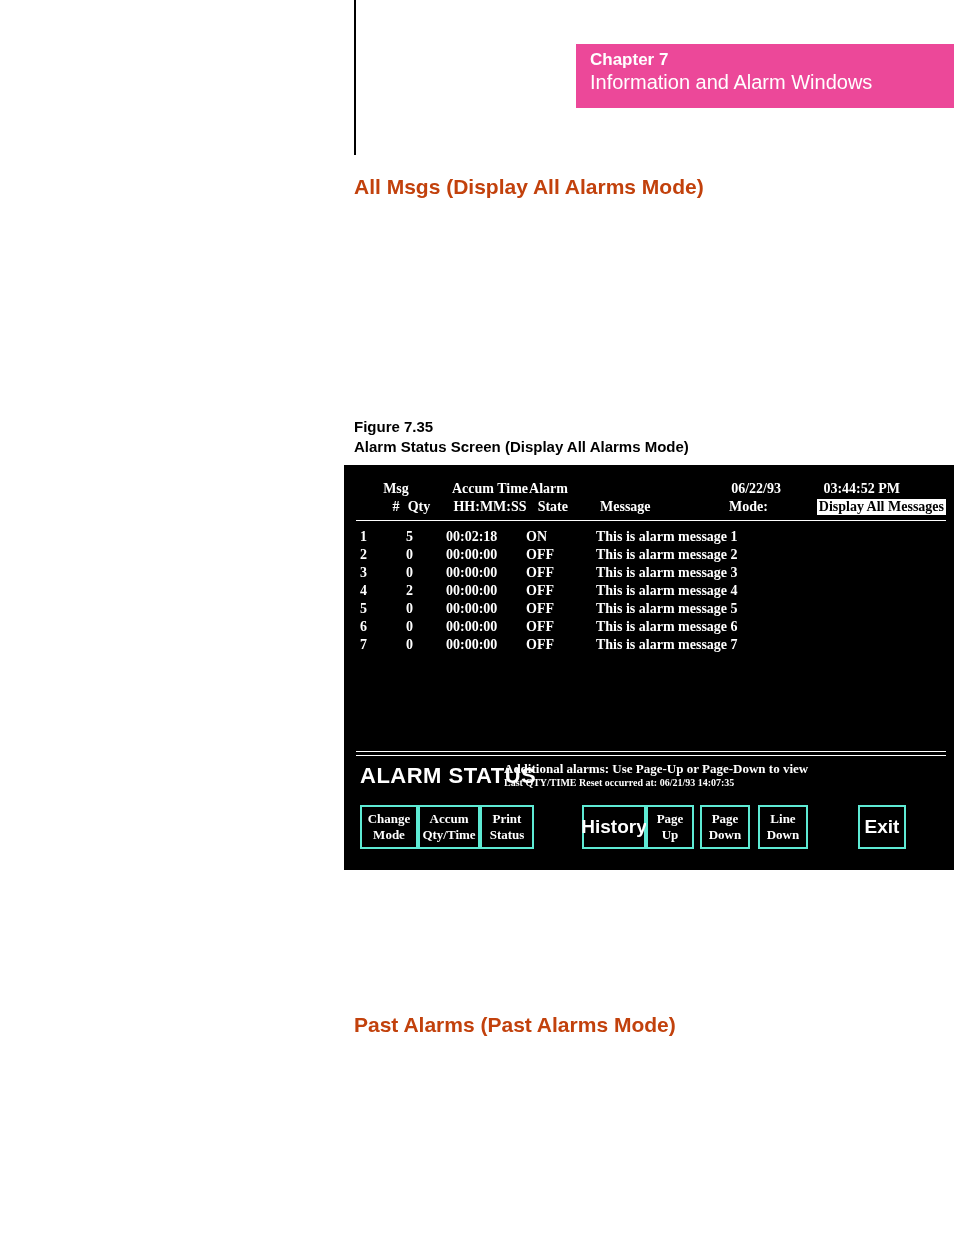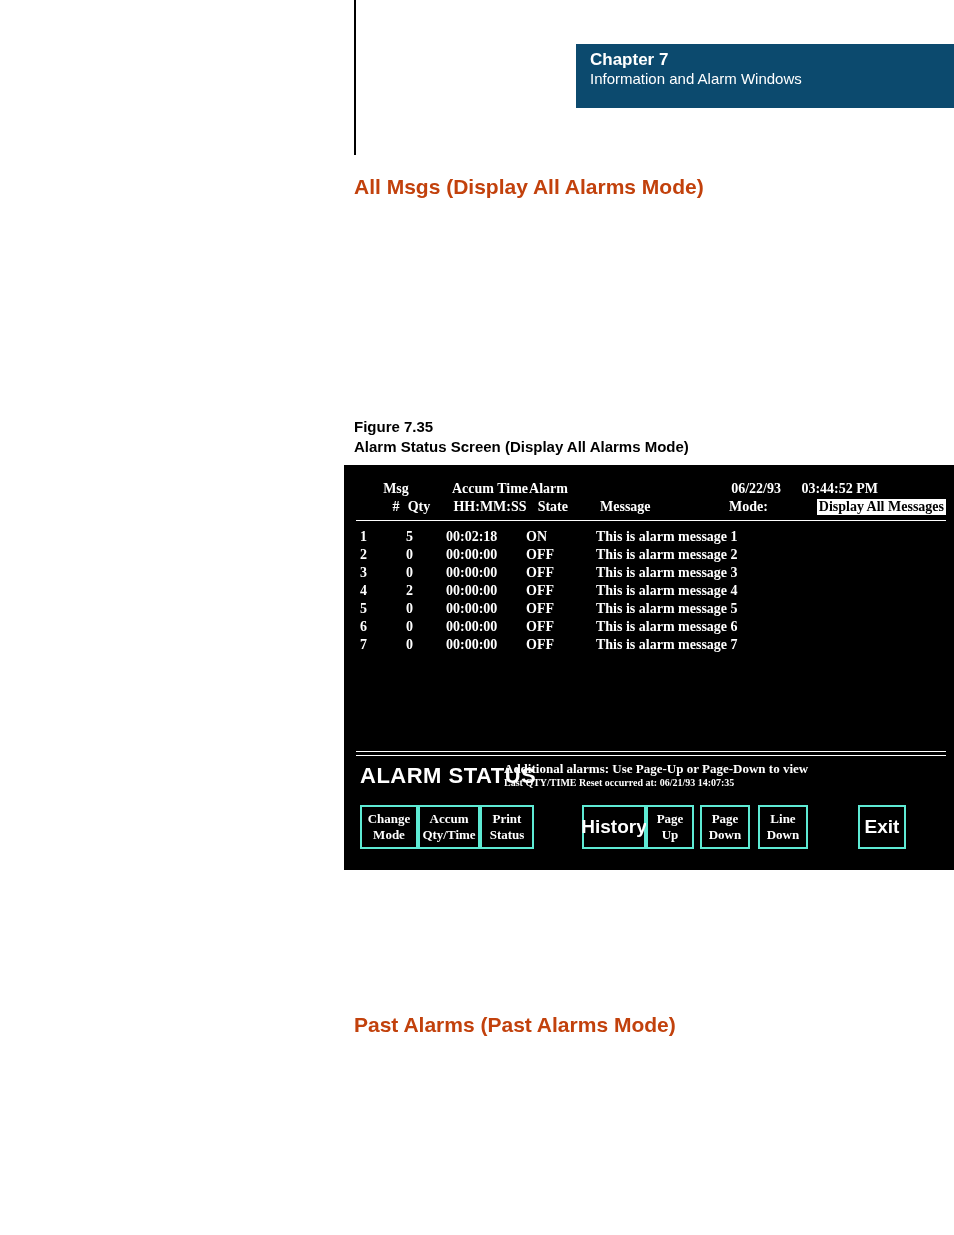--- a/index.html
+++ b/index.html
@@ -21,32 +21,32 @@
     width: 0;
     height: 155px;
     border-left: 2px solid #000;
   }
   .chapter-box {
     position: absolute;
     left: 576px;
     top: 44px;
     width: 378px;
     height: 64px;
-    background: #0c4a6e;
+    background: #ec4899;
     color: #fff;
     padding: 6px 10px 6px 14px;
     box-sizing: border-box;
   }
   .chapter-box .ch {
     font-weight: bold;
     font-size: 17px;
     line-height: 1.2;
   }
   .chapter-box .sub {
-    font-size: 15px;
+    font-size: 20px;
     line-height: 1.25;
     font-family: Arial, Helvetica, sans-serif;
   }
   .section-title {
     position: absolute;
     left: 354px;
     font-size: 21px;
     font-weight: bold;
     color: #c2410c;
   }
@@ -83,21 +83,21 @@
     font-weight: bold;
   }
   .hdr-row1 { top: 16px; }
   .hdr-row2 { top: 34px; }
   .col-msg   { position:absolute; left: 16px;   width:40px; text-align:center; }
   .col-qty   { position:absolute; left: 44px;  width:30px; text-align:center; }
   .col-accum { position:absolute; left: 75px;  width:110px; text-align:center; }
   .col-state { position:absolute; left: 158px; width:50px; text-align:right; }
   .col-message { position:absolute; left: 240px; }
   .hdr-date  { position:absolute; right: 165px; }
-  .hdr-time  { position:absolute; right: 68px; margin-left: 30px; }
+  .hdr-time  { position:absolute; right: 46px; margin-left: 30px; }
   .hdr-mode-label { position:absolute; right: 178px; }
   .hdr-mode-val {
     position:absolute; right: 0px;
     background: #fff; color:#000;
     padding: 0 2px;
   }
   .thin-line {
     position:absolute;
     left: 12px; right:10px;
     height:0;

